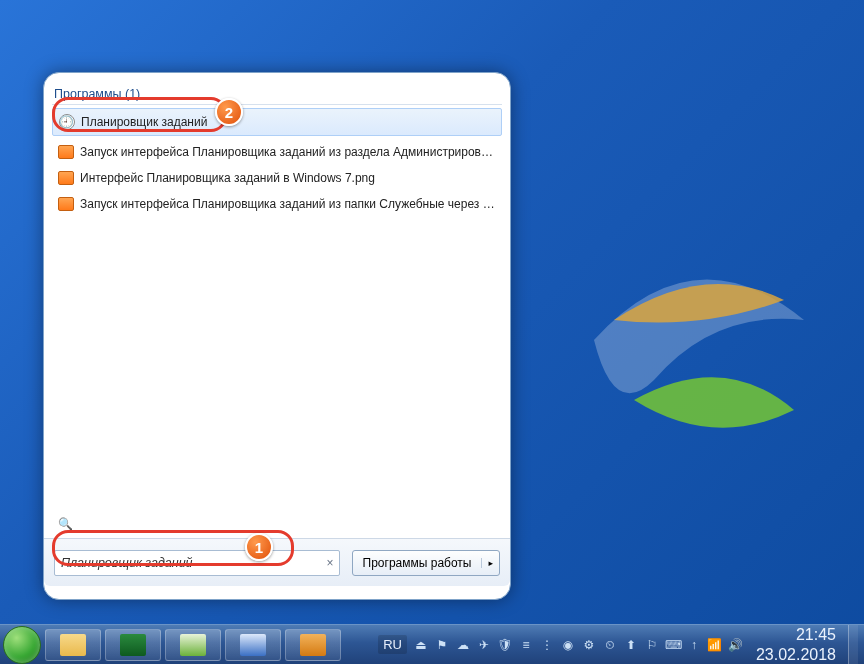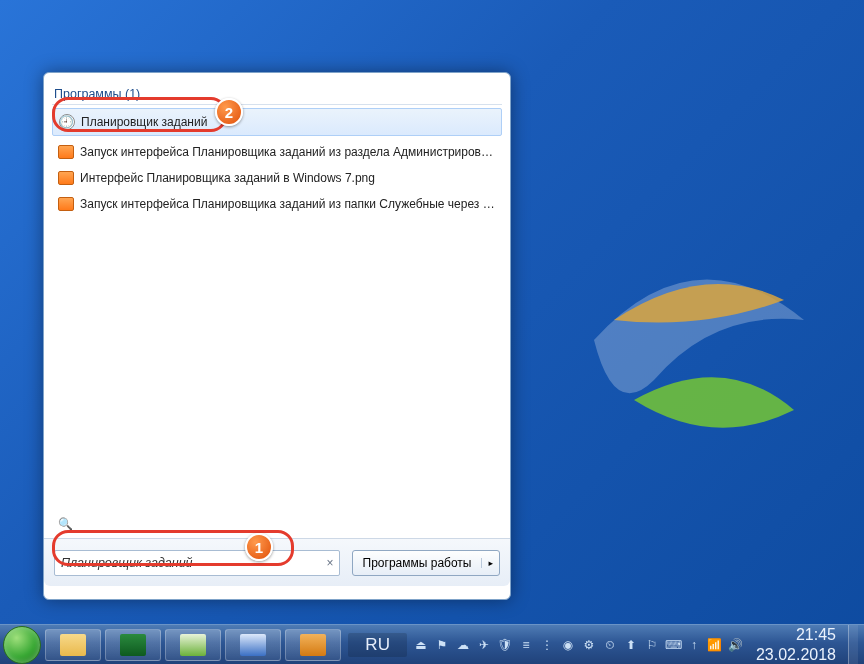--- a/index.html
+++ b/index.html
@@ -1,18 +1,18 @@
 <!DOCTYPE html>
 <html><head>
 <meta charset="utf-8">
 <style>
 *{margin:0;padding:0;box-sizing:border-box;font-family:"Segoe UI",Tahoma,sans-serif}
 body{width:864px;height:664px;background:linear-gradient(135deg,#2974d8 0%,#1a5bb8 40%,#0e4ba0 100%);position:relative;overflow:hidden}
 .desktop-swirl{position:absolute;right:30px;top:200px;width:280px;height:280px}
-.start-menu{position:absolute;left:43px;top:72px;width:468px;height:528px;background:#fff;border:1px solid #7fa3c9;border-radius:6px;box-shadow:0 0 18px rgba(0,0,0,.4)}
+.start-menu{position:absolute;left:43px;top:72px;width:468px;height:528px;background:#fff;border:1px solid #7fa3c9;border-radius:16px;box-shadow:0 0 18px rgba(0,0,0,.4)}
 .sm-body{padding:10px 8px 0 8px;height:465px;display:flex;flex-direction:column}
 .sm-group-hdr{color:#1e4d8c;font-size:12.5px;border-bottom:1px solid #d6e1ee;padding:2px 2px 3px 2px;margin-top:2px}
 .sm-item{display:flex;align-items:center;gap:6px;height:26px;padding:0 6px;font-size:12px;color:#222}
 .sm-item.hl{background:linear-gradient(#eaf3fc,#dbeafd);border:1px solid #aecff7;border-radius:2px;height:28px;margin:3px 0}
 .ic{width:16px;height:16px;display:inline-flex;align-items:center;justify-content:center;font-size:12px}
 .ic-time{background:#fff;border:1px solid #8a8a8a;border-radius:50%}
 .ic-txt{display:inline-block;width:14px;height:16px;border:1px solid #96a9bf;background:#fff;border-radius:2px}
 .ic-png{display:inline-block;width:16px;height:14px;background:linear-gradient(#ffa552,#ff7a1a);border:1px solid #c45f10;border-radius:2px}
 .sm-more{display:flex;align-items:center;gap:6px;color:#1e4d8c;font-size:12px;padding:6px;margin-top:auto}
 .sm-bottom{height:48px;background:linear-gradient(#f5f8fc,#e7eef7);border-top:1px solid #cdd8e6;border-radius:0 0 6px 6px;display:flex;align-items:center;padding:0 10px;gap:12px}
@@ -27,21 +27,21 @@
 .annot-2{left:52px;top:97px;width:175px;height:35px}
 .badge{position:absolute;width:28px;height:28px;border-radius:50%;background:radial-gradient(circle at 35% 30%,#ff9a4d,#e8621a 75%);border:2px solid #fff;color:#fff;font-weight:bold;display:flex;align-items:center;justify-content:center;font-size:15px;box-shadow:0 1px 3px rgba(0,0,0,.4)}
 .badge-1{left:245px;top:533px}
 .badge-2{left:215px;top:98px}
 .taskbar{position:absolute;left:0;bottom:0;width:100%;height:40px;background:linear-gradient(#4f7cb5,#2d5694 45%,#20427a);border-top:1px solid #6a93c6;display:flex;align-items:center}
 .start-orb{width:38px;height:38px;margin-left:3px;border-radius:50%;background:radial-gradient(circle at 35% 30%,#9fe07c,#3aa935 55%,#156b12);border:1px solid #2a6e1e;box-shadow:inset 0 0 6px rgba(255,255,255,.4)}
 .tb-btn{width:56px;height:32px;margin-left:4px;background:linear-gradient(rgba(255,255,255,.25),rgba(255,255,255,.08));border:1px solid rgba(255,255,255,.25);border-radius:3px;display:flex;align-items:center;justify-content:center}
 .tb-ic{width:26px;height:22px;border-radius:2px}
 .tray{margin-left:auto;display:flex;align-items:center;gap:6px;padding-right:6px;height:100%}
 .tray-ic{color:#cde1f6;font-size:12px;width:16px;text-align:center}
-.lang{background:rgba(0,0,0,.15);color:#e6eefb;font-size:17px;padding:2px 17px;border-radius:2px}
+.lang{background:rgba(0,0,0,.15);color:#e6eefb;font-size:13px;padding:2px 5px;border-radius:2px}
 .clock{color:#eaf2fd;font-size:16px;text-align:right;line-height:1.25;padding:0 6px}
 .show-dt{width:10px;height:40px;border-left:1px solid rgba(255,255,255,.3);background:rgba(255,255,255,.08)}
 </style>
 </head>
 <body>
 
 <svg class="desktop-swirl" viewBox="0 0 280 280">
   <path d="M40 140 Q 140 30 250 120 Q 160 110 100 180 Q 60 220 40 140 Z" fill="rgba(255,255,255,.25)"></path>
   <path d="M80 200 Q 170 150 240 210 Q 160 250 80 200 Z" fill="#6fbf3b" opacity=".9"></path>
   <path d="M60 120 Q 150 60 230 100 Q 150 130 60 120 Z" fill="#d9a53e" opacity=".85"></path>

